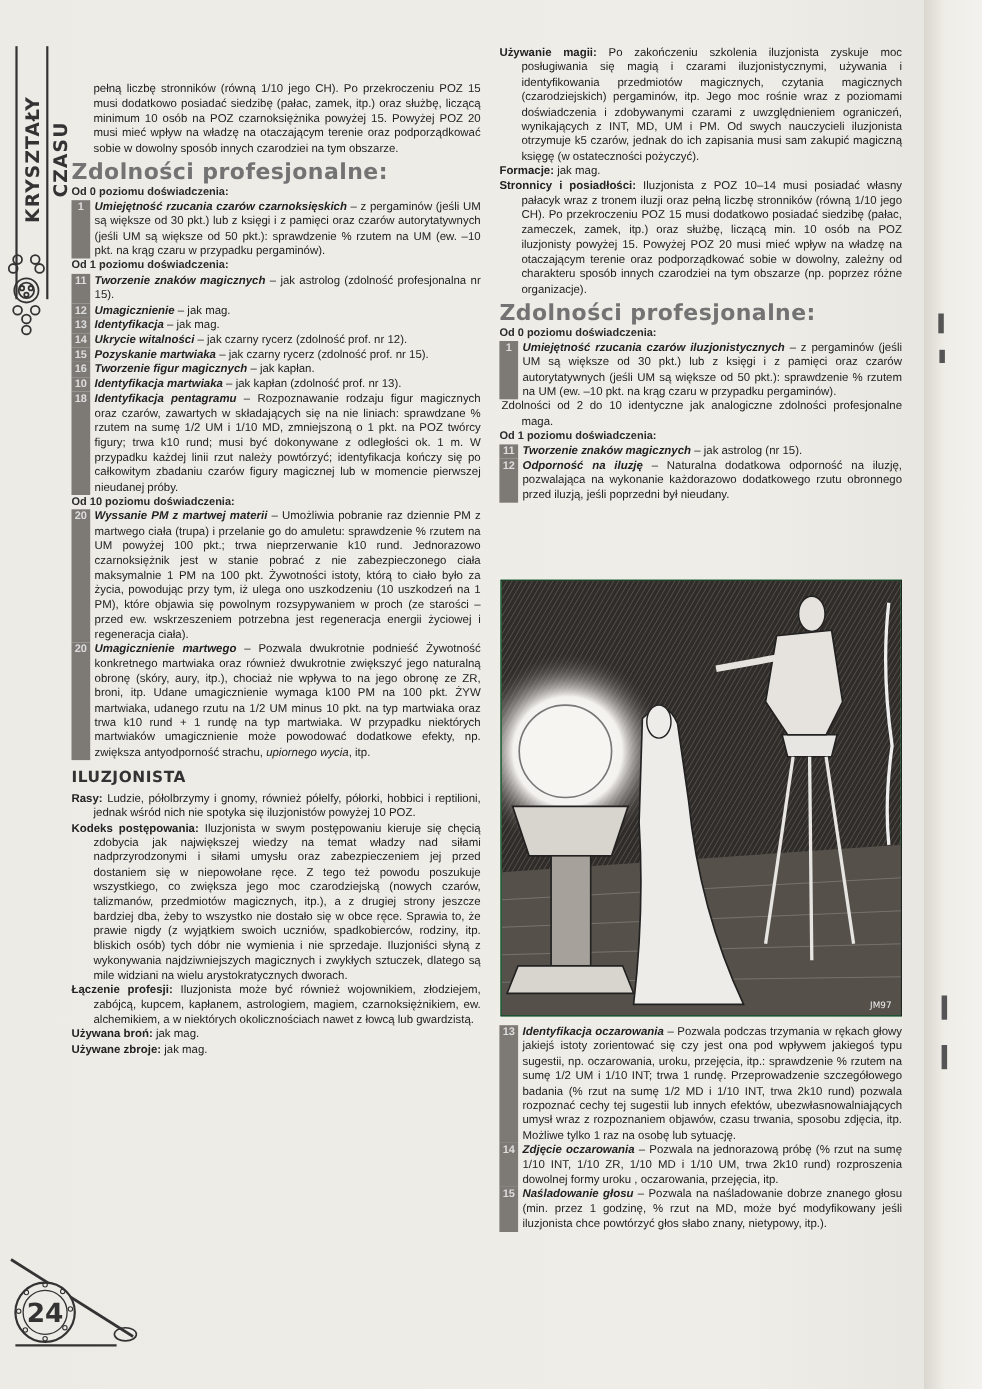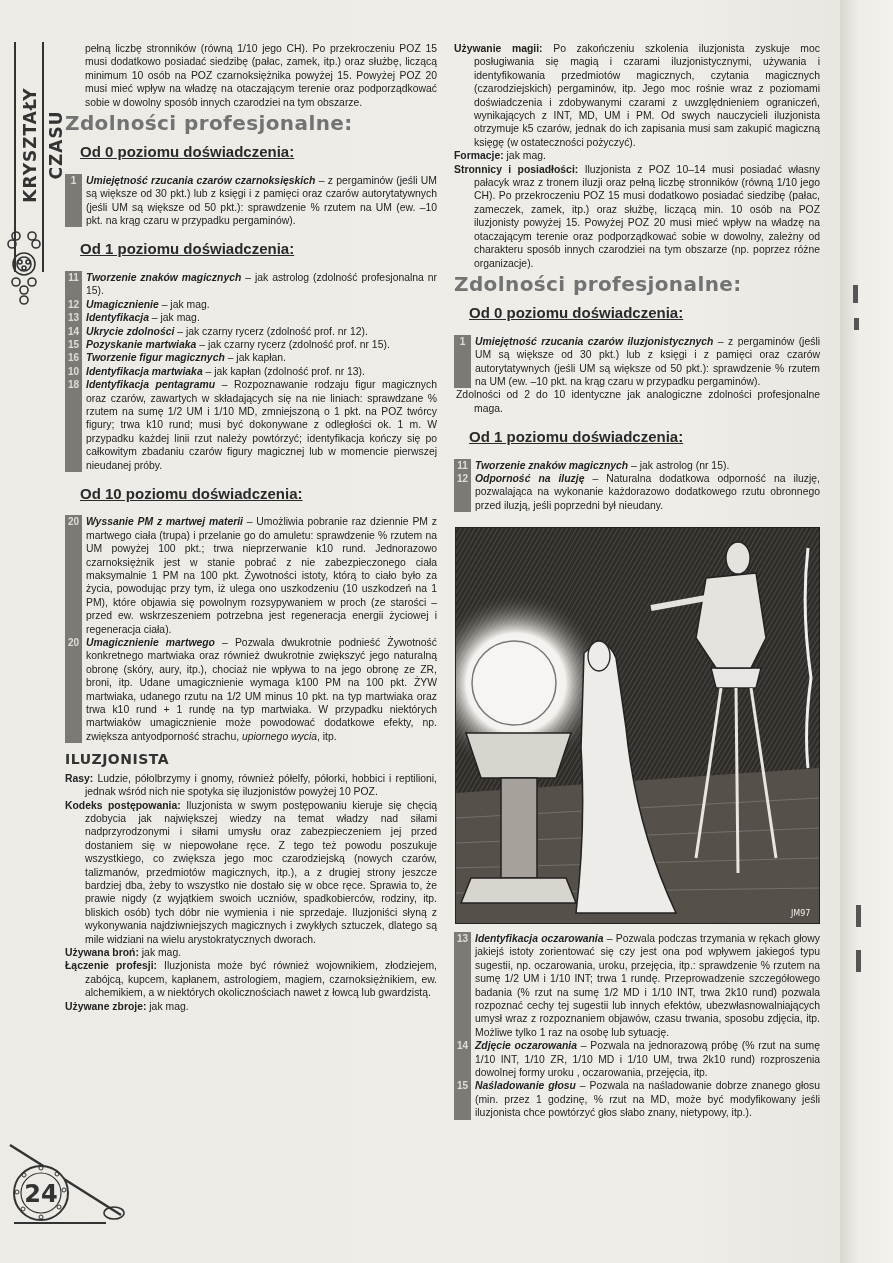--- a/index.html
+++ b/index.html
@@ -31,29 +31,29 @@
     }
     .banner-knot { position: absolute; left: 2px; top: 228px; }
 
     .col { position: absolute; font-size: 10.4px; line-height: 13.4px; }
     .col-left { left: 65px; top: 42px; width: 372px; }
     .col-right { left: 454px; top: 42px; width: 366px; }
 
     p { margin: 0; }
     .indent-body { padding-left: 20px; }
     .hanging { padding-left: 20px; text-indent: -20px; text-align: justify; }
-    .body-text { text-align: justify; }
+    .body-text { text-align: justify; margin-top: 33px; }
     .para-indent { text-indent: 20px; text-align: justify; }
 
     h2.section {
       font-family: "DejaVu Sans", sans-serif; font-weight: bold;
       font-size: 20px; margin: 8px 0 5px 0; color: #737373; letter-spacing: 0.4px;
     }
     h3.level {
-      font-weight: bold; font-size: 15px; margin: 15px; color: #2a2a2a; text-decoration: underline;
+      font-weight: bold; font-size: 10px; margin: 0; color: #2a2a2a;
     }
     h2.class-title {
       font-family: "DejaVu Sans", sans-serif; font-weight: bold; font-size: 14px;
       margin: 10px 0 5px 0; color: #333; letter-spacing: 0.5px;
     }
     .ability {
       display: flex; position: relative;
     }
     .ability-num {
       width: 17px; flex: 0 0 17px; text-align: center; font-weight: bold;
@@ -121,21 +121,21 @@
   <div class="ability">
     <div class="ability-num">12</div>
     <div class="ability-body"><span class="ability-name">Umagicznienie</span><span> – jak mag.</span></div>
   </div>
   <div class="ability">
     <div class="ability-num">13</div>
     <div class="ability-body"><span class="ability-name">Identyfikacja</span><span> – jak mag.</span></div>
   </div>
   <div class="ability">
     <div class="ability-num">14</div>
-    <div class="ability-body"><span class="ability-name">Ukrycie zdolności</span><span> – jak czarny rycerz (zdolność prof. nr 12).</span></div>
+    <div class="ability-body"><span class="ability-name">Ukrycie witalności</span><span> – jak czarny rycerz (zdolność prof. nr 12).</span></div>
   </div>
   <div class="ability">
     <div class="ability-num">15</div>
     <div class="ability-body"><span class="ability-name">Pozyskanie martwiaka</span><span> – jak czarny rycerz (zdolność prof. nr 15).</span></div>
   </div>
   <div class="ability">
     <div class="ability-num">16</div>
     <div class="ability-body"><span class="ability-name">Tworzenie figur magicznych</span><span> – jak kapłan.</span></div>
   </div>
   <div class="ability">
@@ -153,22 +153,22 @@
     <div class="ability-body"><span class="ability-name">Wyssanie PM z martwej materii</span><span> – Umożliwia pobranie raz dziennie PM z martwego ciała (trupa) i przelanie go do amuletu: sprawdzenie % rzutem na UM powyżej 100 pkt.; trwa nieprzerwanie k10 rund. Jednorazowo czarnoksiężnik jest w stanie pobrać z nie zabezpieczonego ciała maksymalnie 1 PM na 100 pkt. Żywotności istoty, którą to ciało było za życia, powodując przy tym, iż ulega ono uszkodzeniu (10 uszkodzeń na 1 PM), które objawia się powolnym rozsypywaniem w proch (ze starości – przed ew. wskrzeszeniem potrzebna jest regeneracja energii życiowej i regeneracja ciała).</span></div>
   </div>
   <div class="ability">
     <div class="ability-num">20</div>
     <div class="ability-body"><span class="ability-name">Umagicznienie martwego</span><span> – Pozwala dwukrotnie podnieść Żywotność konkretnego martwiaka oraz również dwukrotnie zwiększyć jego naturalną obronę (skóry, aury, itp.), chociaż nie wpływa to na jego obronę ze ZR, broni, itp. Udane umagicznienie wymaga k100 PM na 100 pkt. ŻYW martwiaka, udanego rzutu na 1/2 UM minus 10 pkt. na typ martwiaka oraz trwa k10 rund + 1 rundę na typ martwiaka. W przypadku niektórych martwiaków umagicznienie może powodować dodatkowe efekty, np. zwiększa antyodporność strachu, </span><span style="font-style:italic">upiornego wycia</span><span>, itp.</span></div>
   </div>
 
   <h2 class="class-title">ILUZJONISTA</h2>
   <p class="hanging"><span class="label-bold">Rasy:</span><span> Ludzie, półolbrzymy i gnomy, również półelfy, półorki, hobbici i reptilioni, jednak wśród nich nie spotyka się iluzjonistów powyżej 10 POZ.</span></p>
   <p class="hanging"><span class="label-bold">Kodeks postępowania:</span><span> Iluzjonista w swym postępowaniu kieruje się chęcią zdobycia jak największej wiedzy na temat władzy nad siłami nadprzyrodzonymi i siłami umysłu oraz zabezpieczeniem jej przed dostaniem się w niepowołane ręce. Z tego też powodu poszukuje wszystkiego, co zwiększa jego moc czarodziejską (nowych czarów, talizmanów, przedmiotów magicznych, itp.), a z drugiej strony jeszcze bardziej dba, żeby to wszystko nie dostało się w obce ręce. Sprawia to, że prawie nigdy (z wyjątkiem swoich uczniów, spadkobierców, rodziny, itp. bliskich osób) tych dóbr nie wymienia i nie sprzedaje. Iluzjoniści słyną z wykonywania najdziwniejszych magicznych i zwykłych sztuczek, dlatego są mile widziani na wielu arystokratycznych dworach.</span></p>
+  <p class="hanging"><span class="label-bold">Łączenie profesji:</span><span> Iluzjonista może być również wojownikiem, złodziejem, zabójcą, kupcem, kapłanem, astrologiem, magiem, czarnoksiężnikiem, ew. alchemikiem, a w niektórych okolicznościach nawet z łowcą lub gwardzistą.</span></p>
   <p class="hanging"><span class="label-bold">Używana broń:</span><span> jak mag.</span></p>
-  <p class="hanging"><span class="label-bold">Łączenie profesji:</span><span> Iluzjonista może być również wojownikiem, złodziejem, zabójcą, kupcem, kapłanem, astrologiem, magiem, czarnoksiężnikiem, ew. alchemikiem, a w niektórych okolicznościach nawet z łowcą lub gwardzistą.</span></p>
   <p class="hanging"><span class="label-bold">Używane zbroje:</span><span> jak mag.</span></p>
 </div>
 
 <div class="col col-right">
   <p class="hanging"><span class="label-bold">Używanie magii:</span><span> Po zakończeniu szkolenia iluzjonista zyskuje moc posługiwania się magią i czarami iluzjonistycznymi, używania i identyfikowania przedmiotów magicznych, czytania magicznych (czarodziejskich) pergaminów, itp. Jego moc rośnie wraz z poziomami doświadczenia i zdobywanymi czarami z uwzględnieniem ograniczeń, wynikających z INT, MD, UM i PM. Od swych nauczycieli iluzjonista otrzymuje k5 czarów, jednak do ich zapisania musi sam zakupić magiczną księgę (w ostateczności pożyczyć).</span></p>
   <p class="hanging"><span class="label-bold">Formacje:</span><span> jak mag.</span></p>
   <p class="hanging"><span class="label-bold">Stronnicy i posiadłości:</span><span> Iluzjonista z POZ 10–14 musi posiadać własny pałacyk wraz z tronem iluzji oraz pełną liczbę stronników (równą 1/10 jego CH). Po przekroczeniu POZ 15 musi dodatkowo posiadać siedzibę (pałac, zameczek, zamek, itp.) oraz służbę, liczącą min. 10 osób na POZ iluzjonisty powyżej 15. Powyżej POZ 20 musi mieć wpływ na władzę na otaczającym terenie oraz podporządkować sobie w dowolny, zależny od charakteru sposób innych czarodziei na tym obszarze (np. poprzez różne organizacje).</span></p>
 
   <h2 class="section">Zdolności profesjonalne:</h2>
   <h3 class="level">Od 0 poziomu doświadczenia:</h3>

